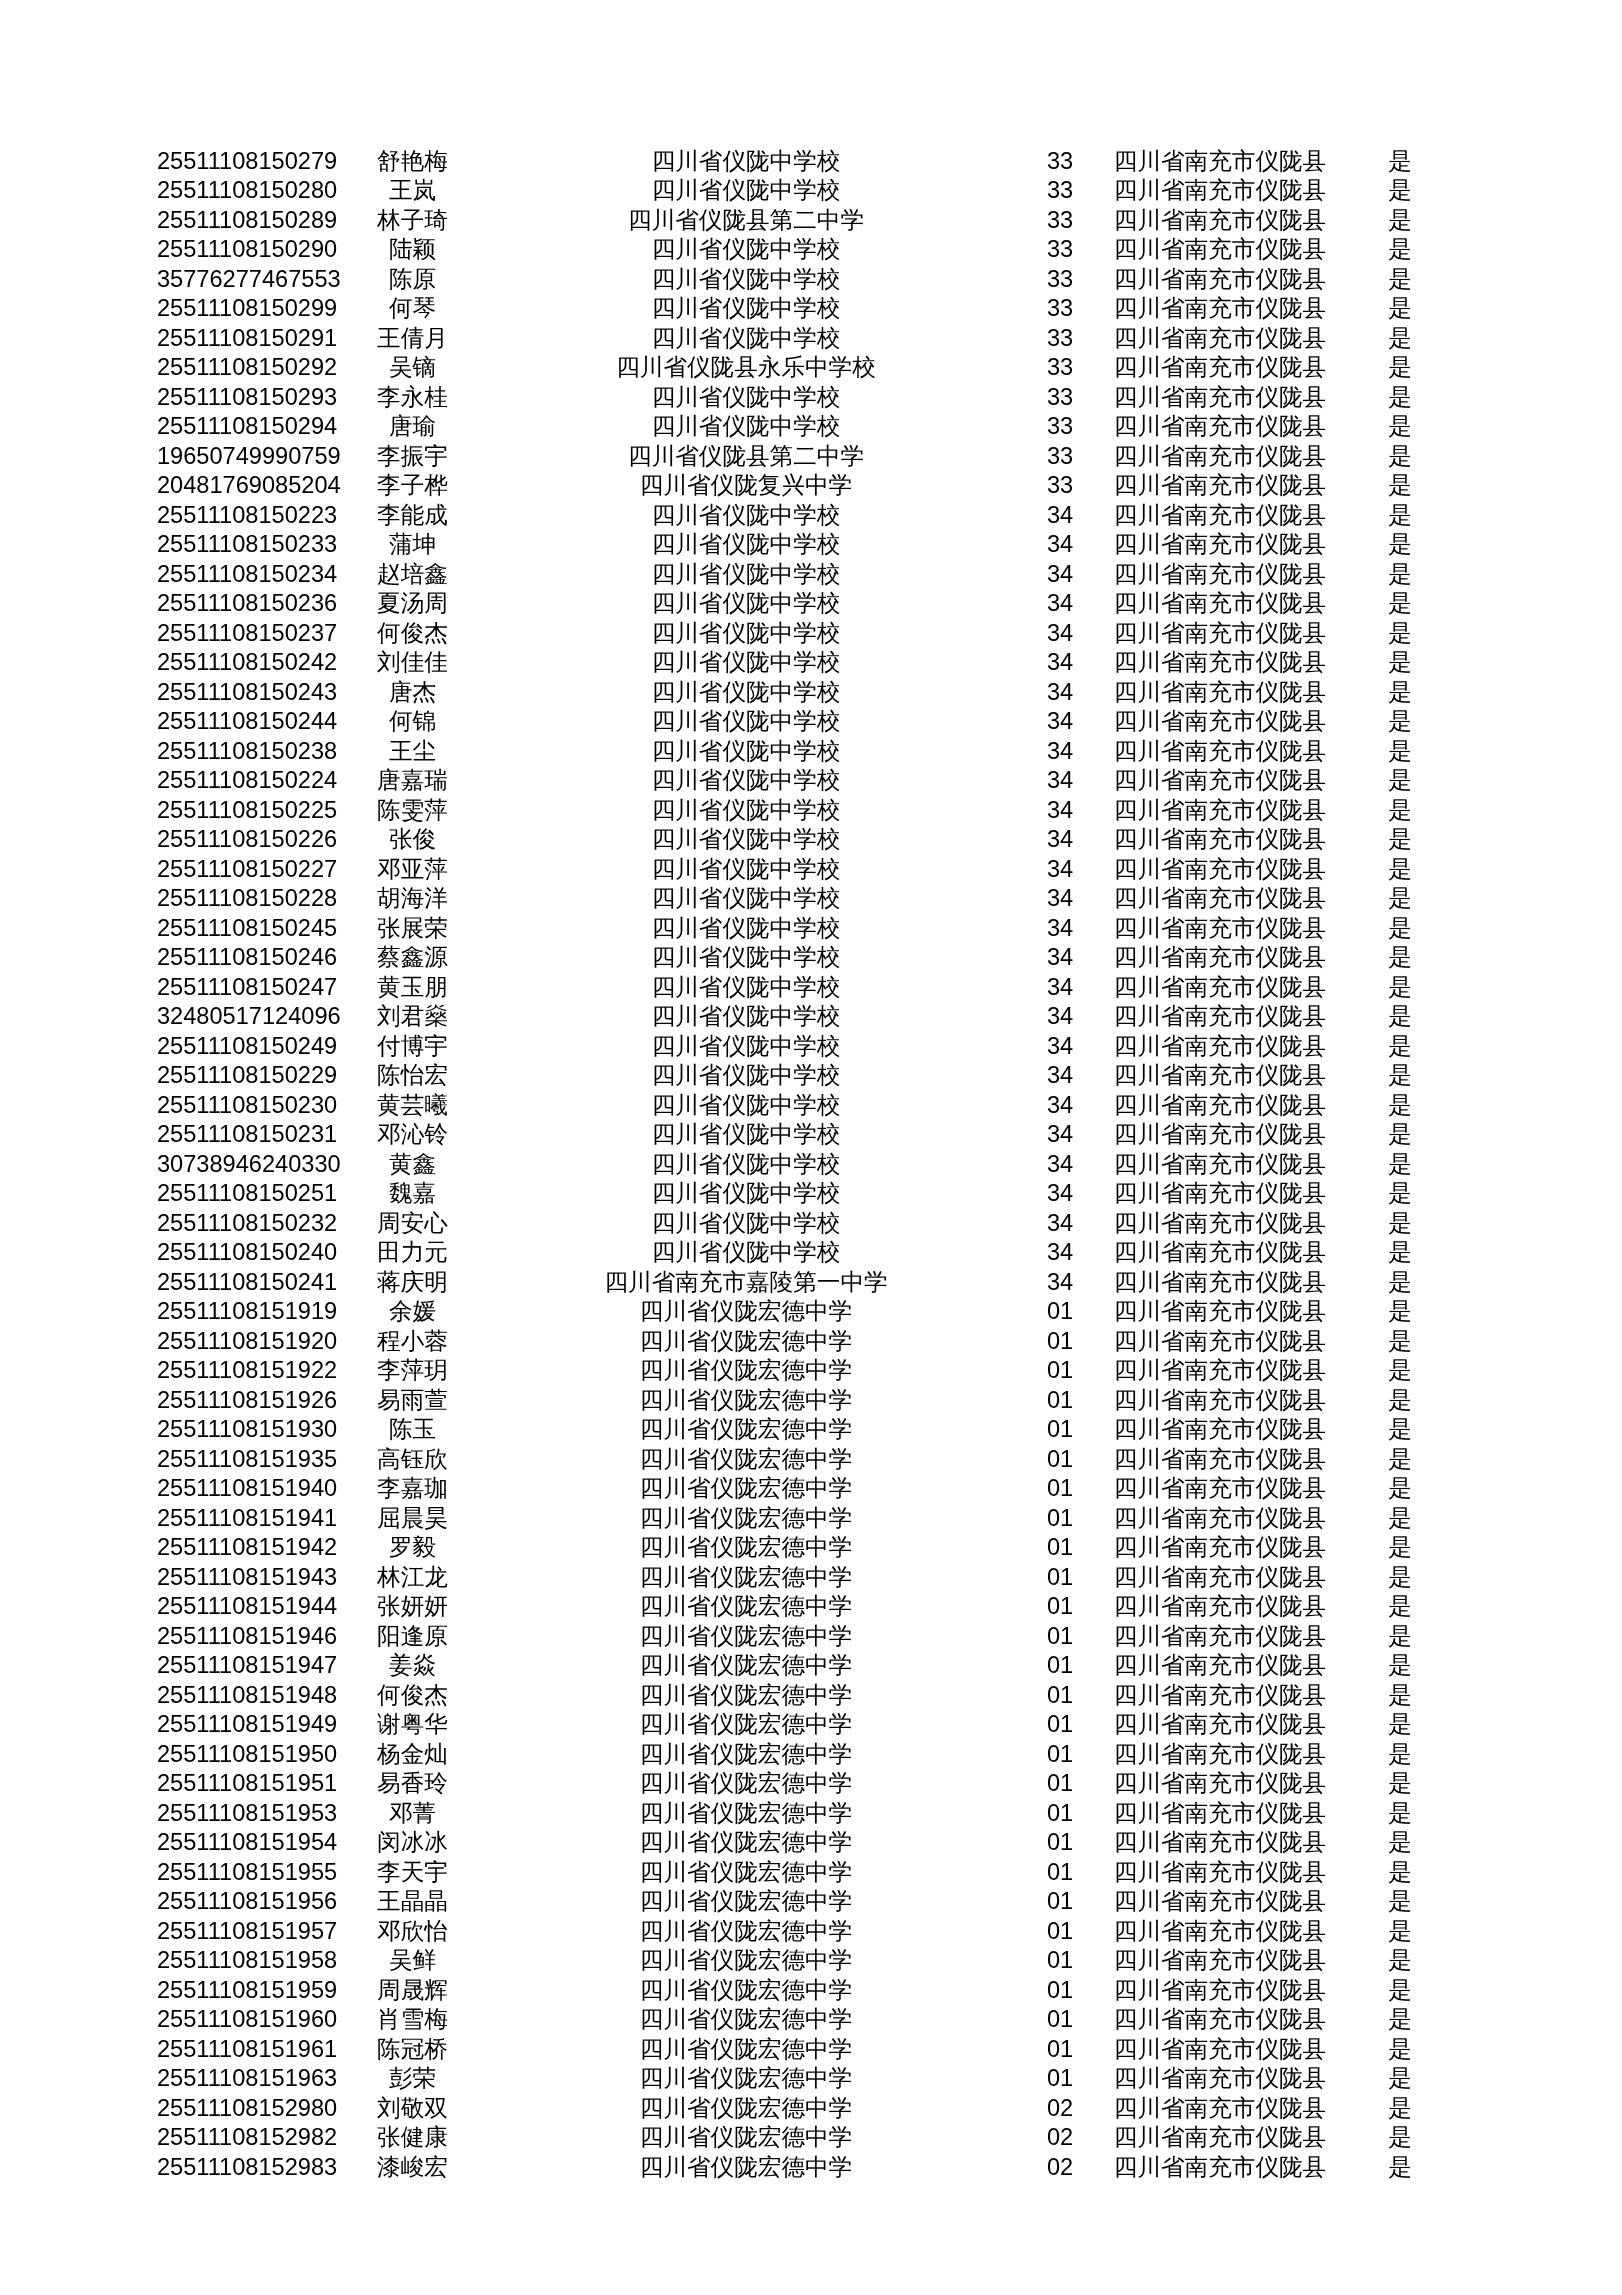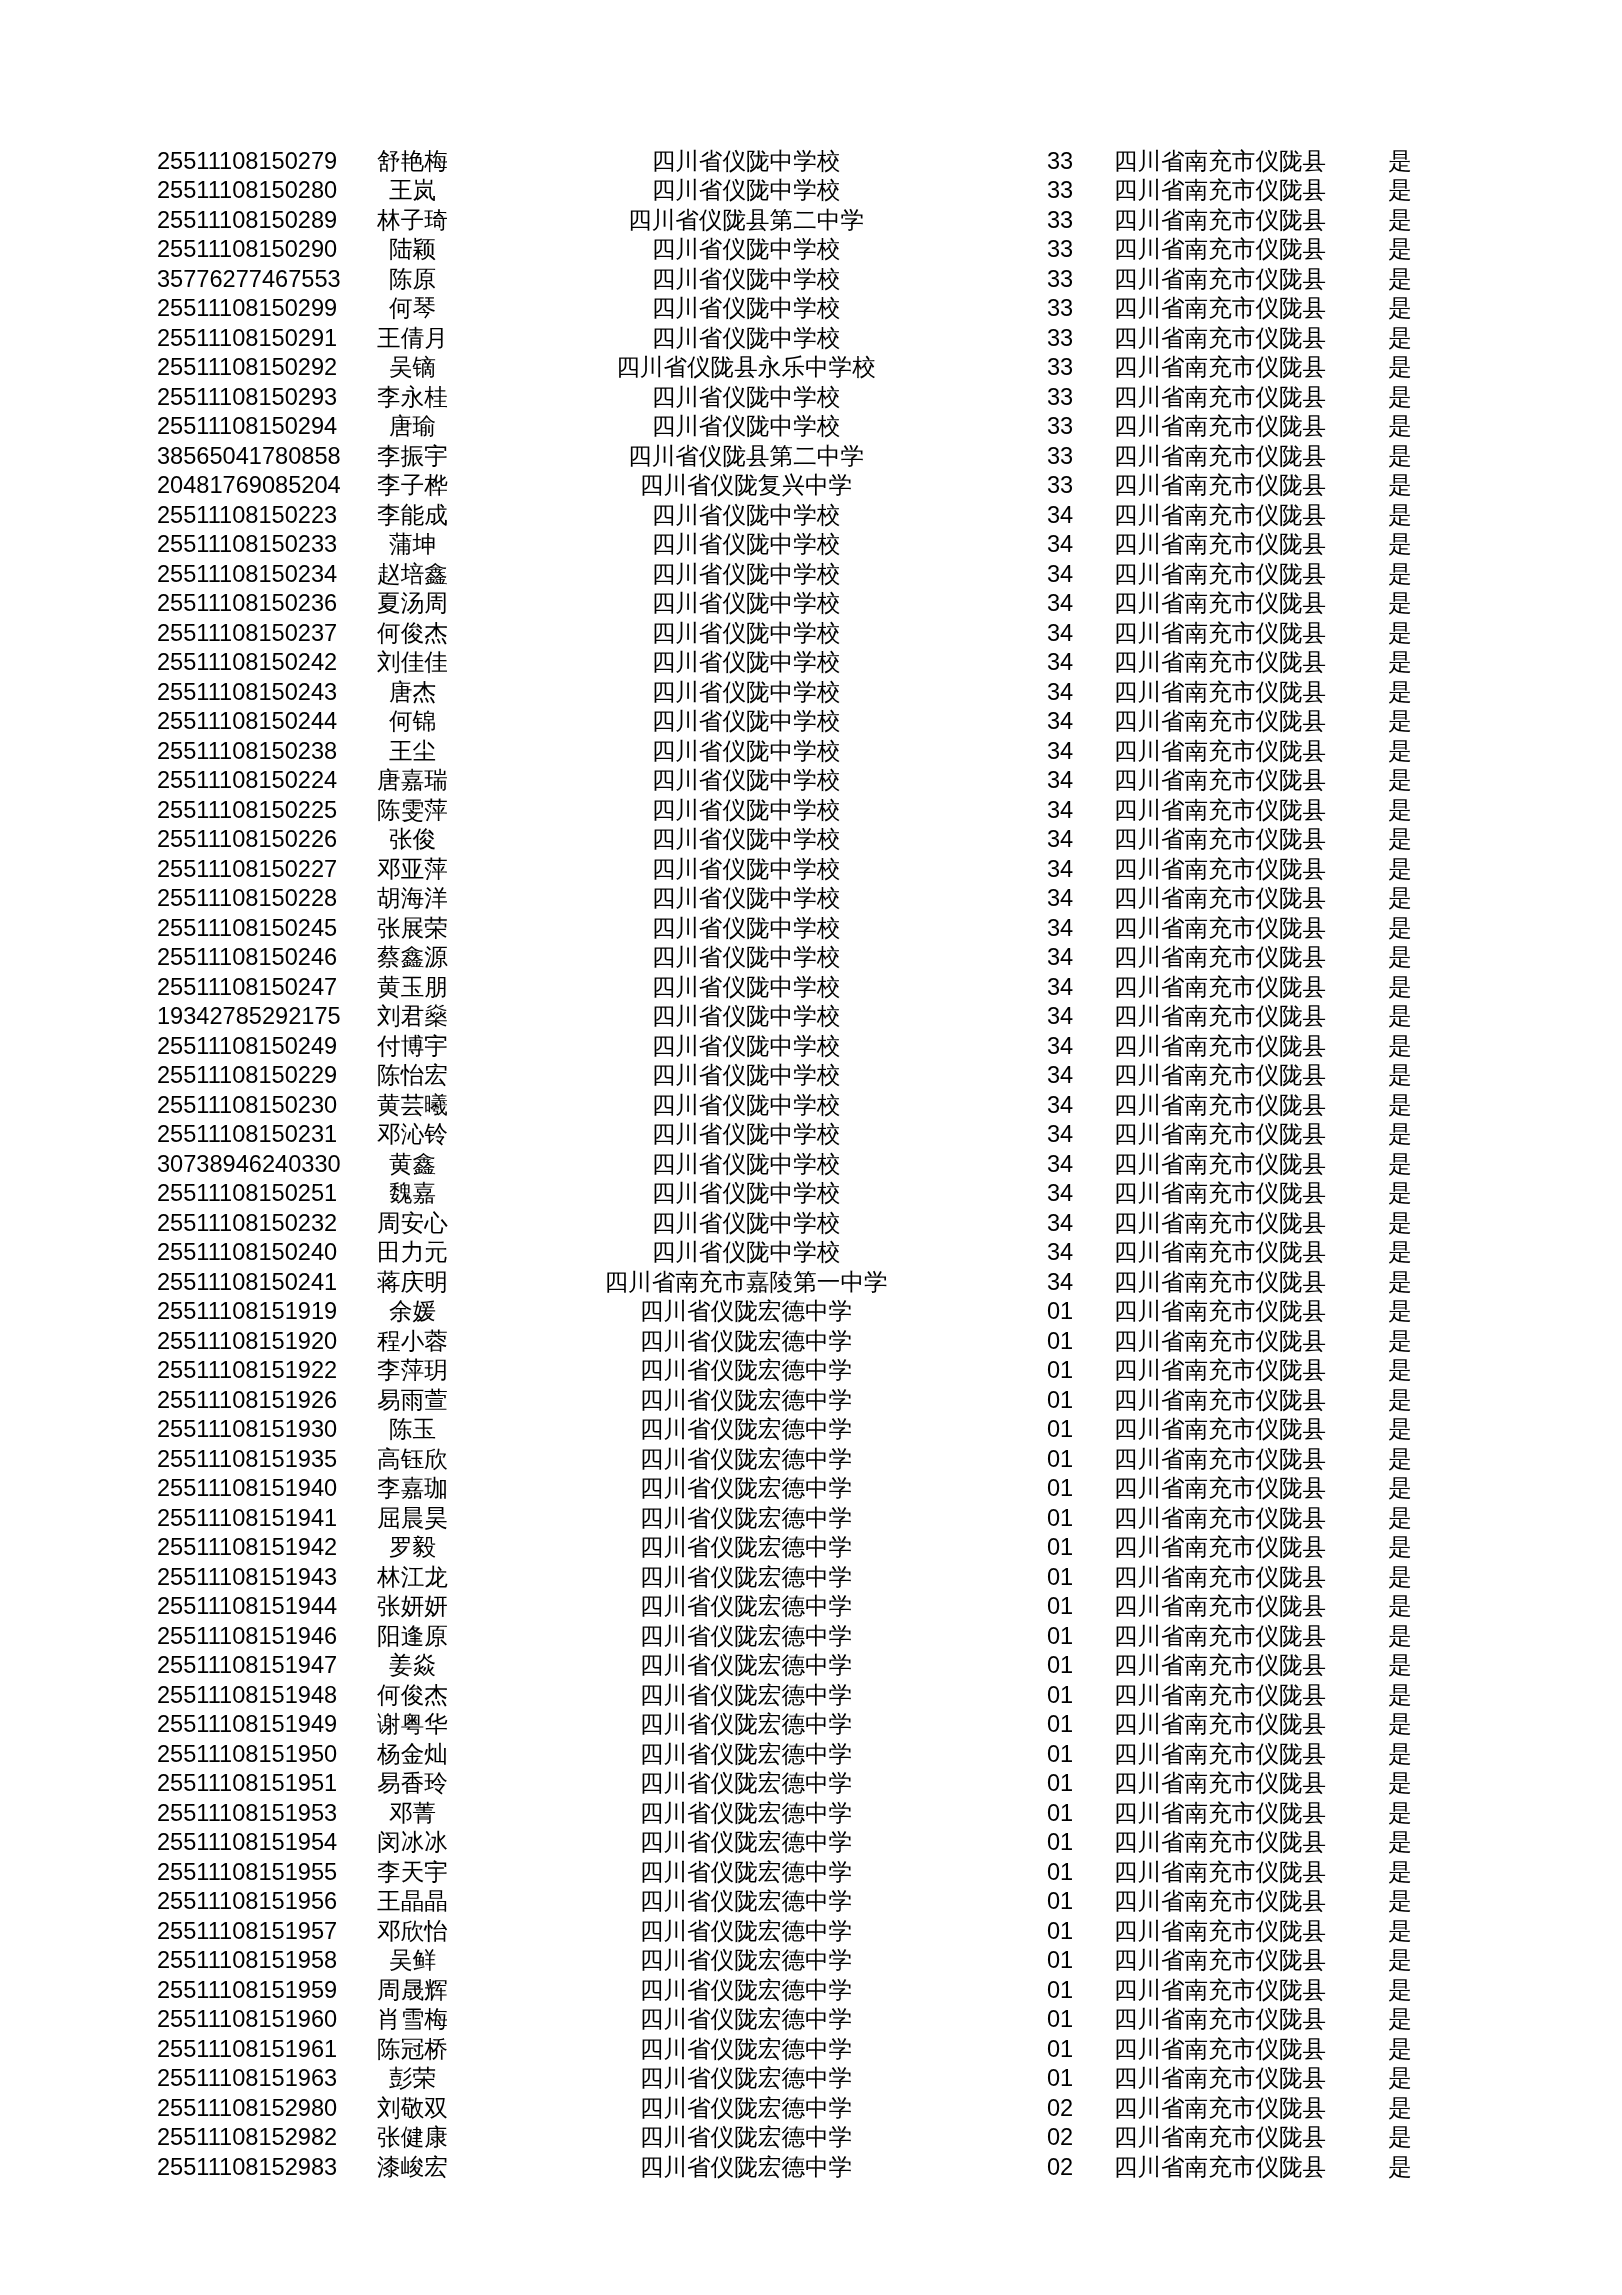--- a/index.html
+++ b/index.html
@@ -160,21 +160,21 @@
   <div class="row">
     <span class="cell exam-number">25511108150294</span>
     <span class="cell name">唐瑜</span>
     <span class="cell school">四川省仪陇中学校</span>
     <span class="cell class-no">33</span>
     <span class="cell region">四川省南充市仪陇县</span>
     <span class="cell confirmed">是</span>
   </div>
 
   <div class="row">
-    <span class="cell exam-number">38565041780858</span>
+    <span class="cell exam-number">19650749990759</span>
     <span class="cell name">李振宇</span>
     <span class="cell school">四川省仪陇县第二中学</span>
     <span class="cell class-no">33</span>
     <span class="cell region">四川省南充市仪陇县</span>
     <span class="cell confirmed">是</span>
   </div>
 
   <div class="row">
     <span class="cell exam-number">20481769085204</span>
     <span class="cell name">李子桦</span>
@@ -331,21 +331,21 @@
   <div class="row">
     <span class="cell exam-number">25511108150247</span>
     <span class="cell name">黄玉朋</span>
     <span class="cell school">四川省仪陇中学校</span>
     <span class="cell class-no">34</span>
     <span class="cell region">四川省南充市仪陇县</span>
     <span class="cell confirmed">是</span>
   </div>
 
   <div class="row">
-    <span class="cell exam-number">19342785292175</span>
+    <span class="cell exam-number">32480517124096</span>
     <span class="cell name">刘君燊</span>
     <span class="cell school">四川省仪陇中学校</span>
     <span class="cell class-no">34</span>
     <span class="cell region">四川省南充市仪陇县</span>
     <span class="cell confirmed">是</span>
   </div>
 
   <div class="row">
     <span class="cell exam-number">25511108150249</span>
     <span class="cell name">付博宇</span>

